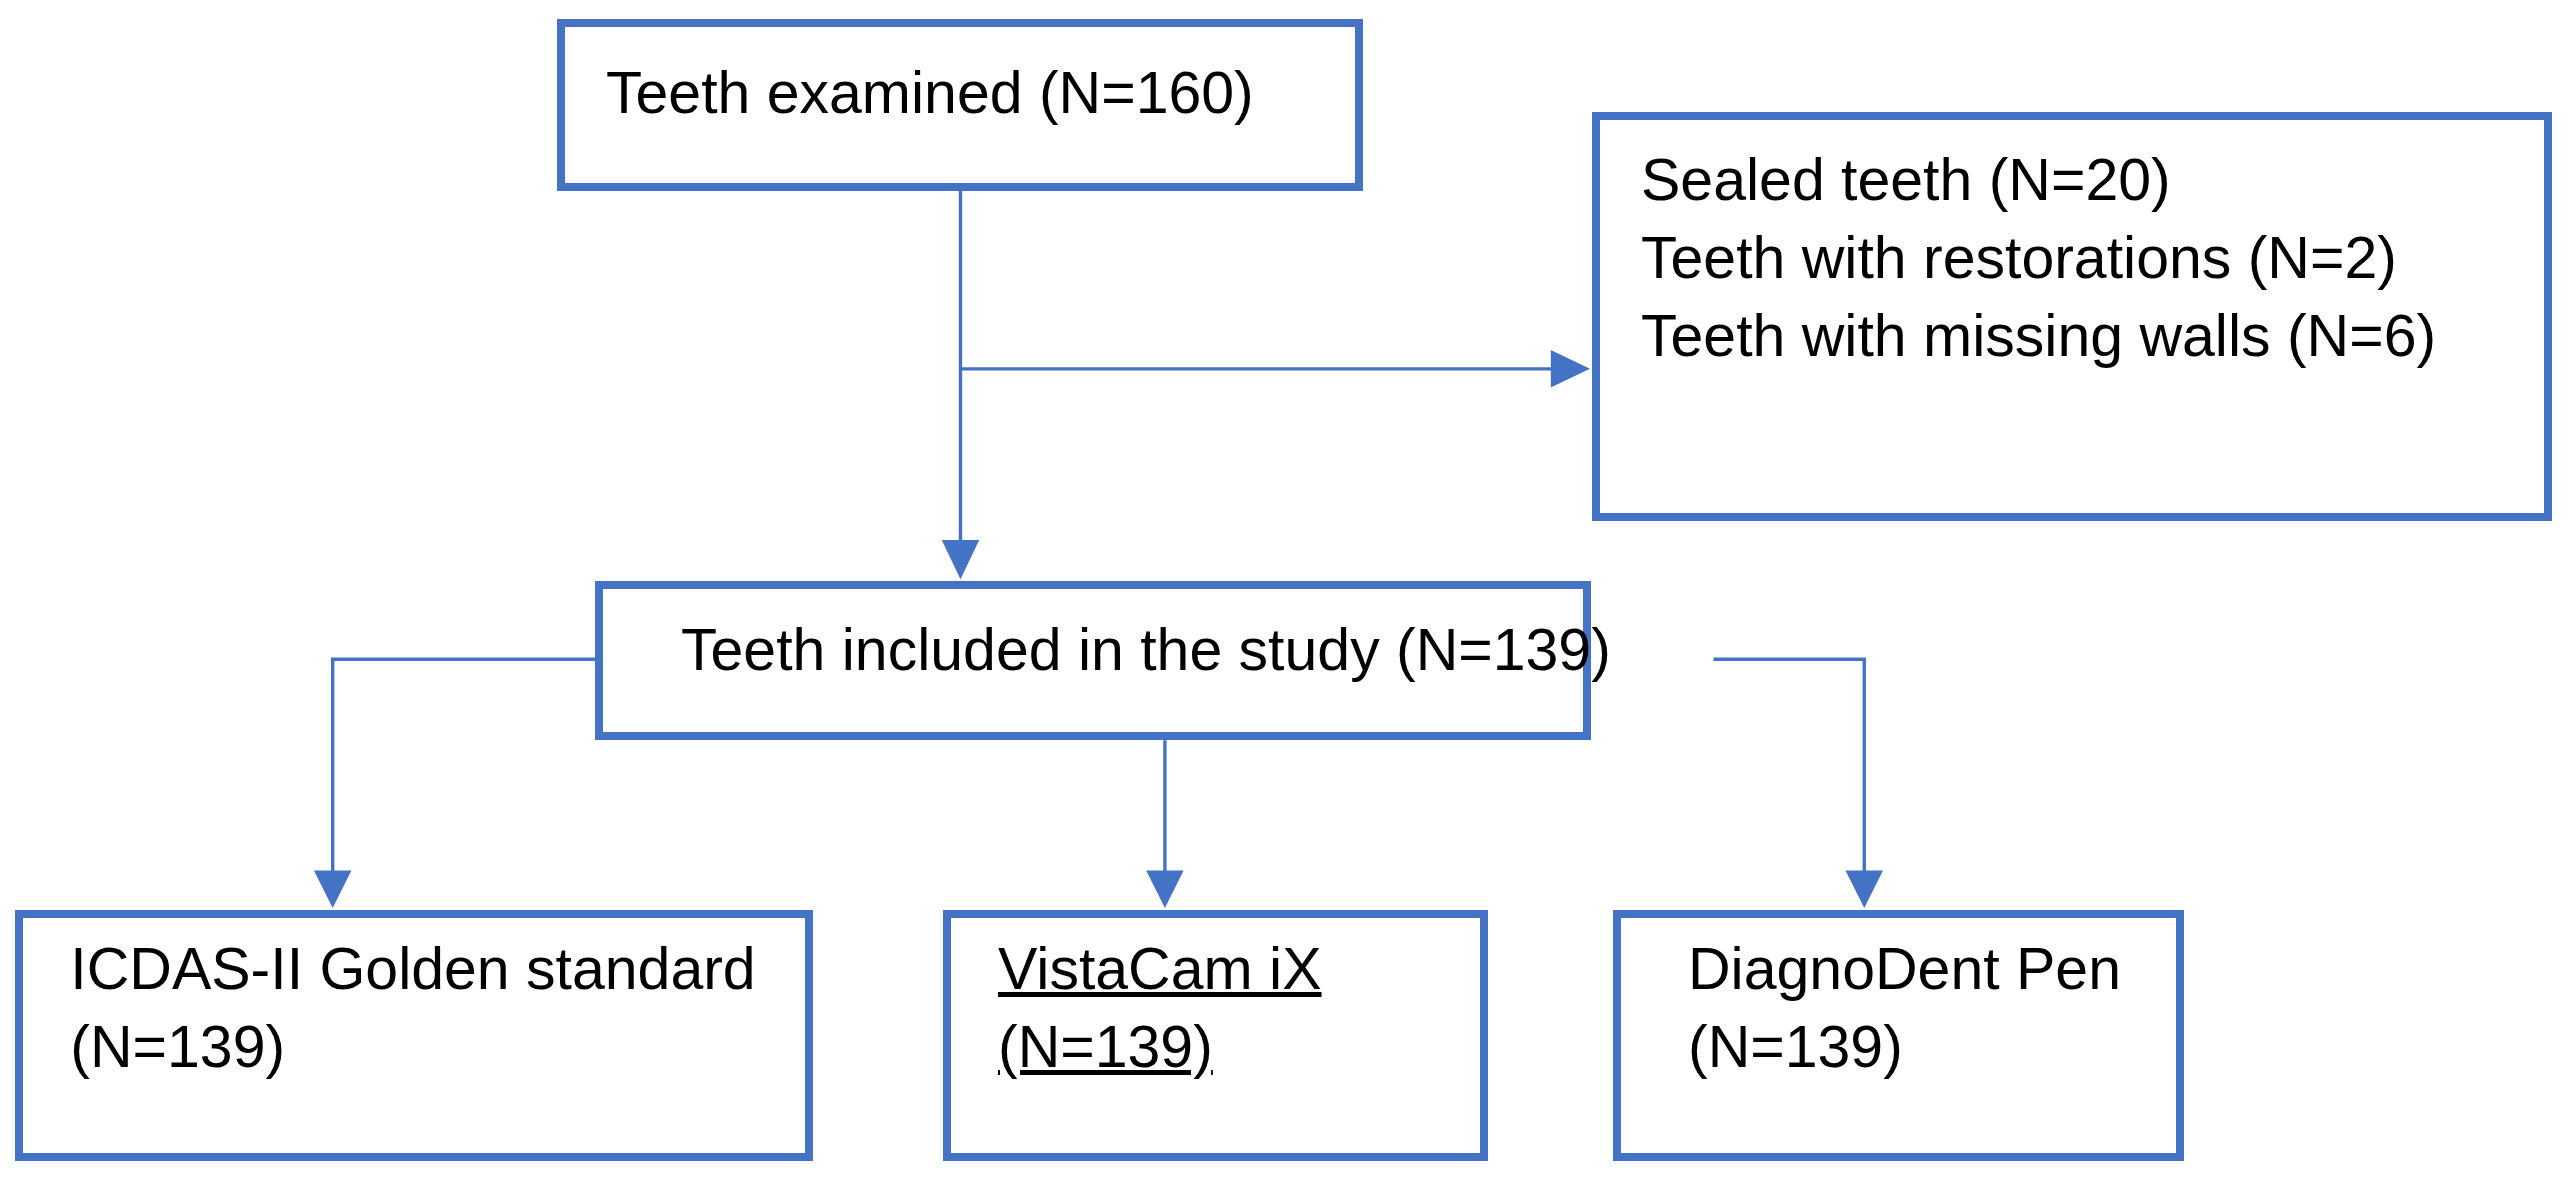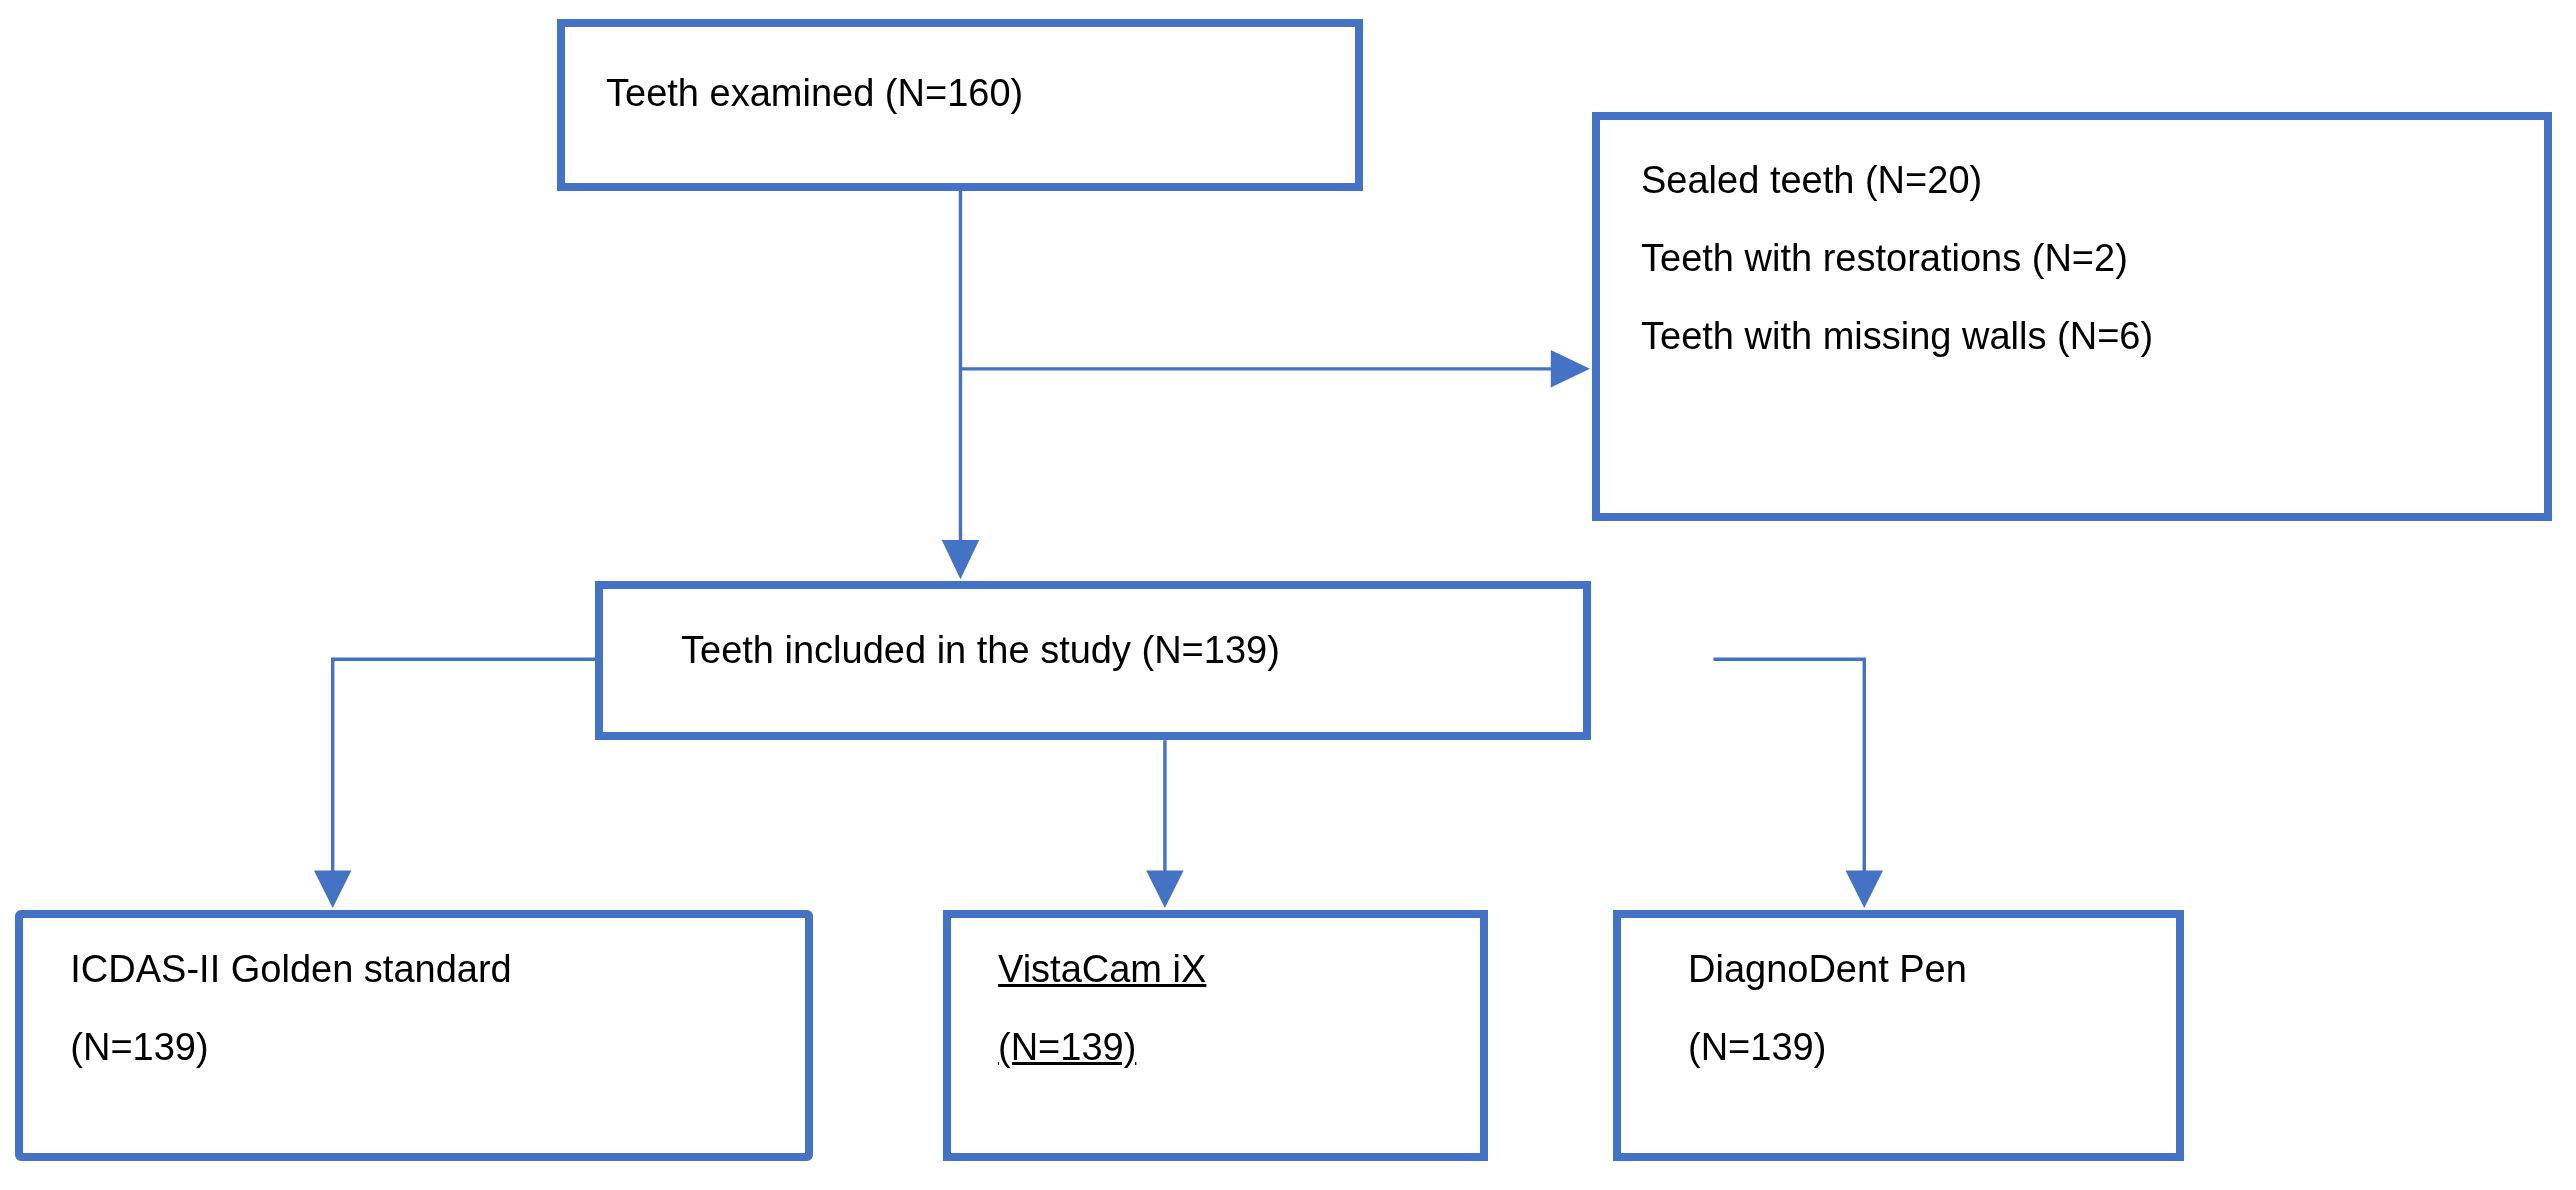--- a/index.html
+++ b/index.html
@@ -17,30 +17,30 @@
     height: 1190px;
     background: var(--bg);
     font-family: "Liberation Sans", sans-serif;
     color: var(--text);
     overflow: hidden;
   }
   .node {
     position: absolute;
     border: 8.5px solid var(--accent);
     background: var(--bg);
-    font-size: 38px;
+    font-size: 59px;
     line-height: 78px;
     color: var(--text);
   }
   .node .line { white-space: nowrap; }
 
   .node-examined   { left: 557px;  top: 19px;   width: 806px;  height: 172px; padding: 27px 17px 0 41px; }
   .node-excluded   { left: 1592px; top: 112px;  width: 960px; height: 409px; padding: 21px 17px 0 41px; }
   .node-included   { left: 595px;  top: 581px;  width: 996px; height: 159px; padding: 22px 17px 0 78px; }
-  .node-icdas      { left: 15.3px;   top: 910px; width: 798px;  height: 251px; padding: 12px 17px 0 47px; border-radius: 6px; }
+  .node-icdas      { left: 15.3px;   top: 910px; width: 798px;  height: 251px; padding: 12px 17px 0 47px; }
   .node-vistacam   { left: 943px; top: 910px; width: 545px;  height: 251px; padding: 12px 17px 0 47px; text-decoration: underline; }
   .node-diagnodent { left: 1613px; top: 910px; width: 571px;  height: 251px; padding: 12px 17px 0 67px; }
 
   .connectors {
     position: absolute;
     left: 0; top: 0;
     width: 2576px;
     height: 1190px;
     pointer-events: none;
   }

